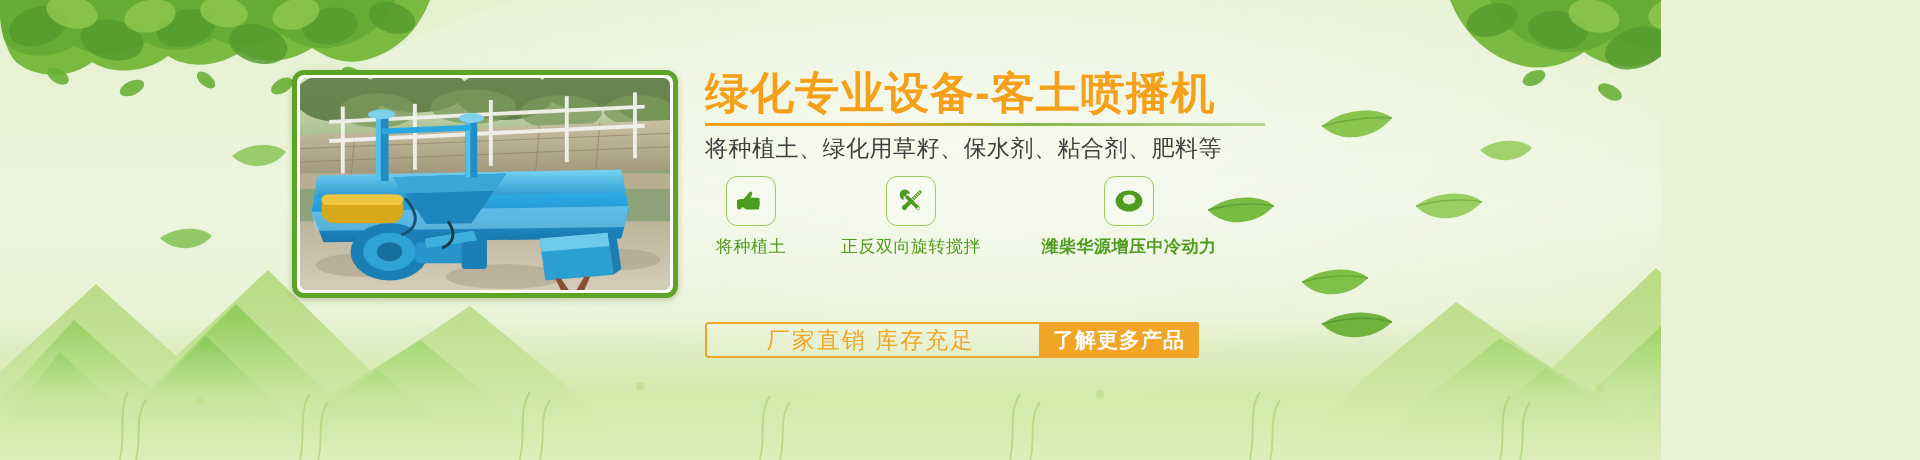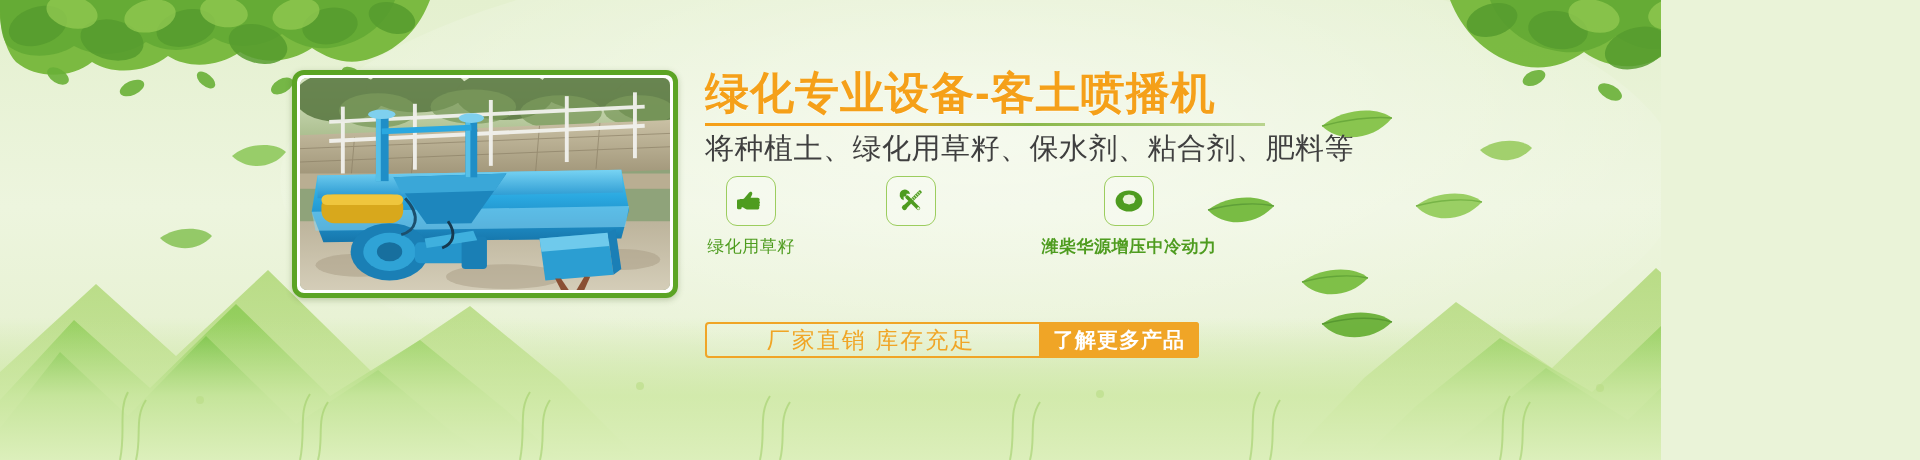--- a/index.html
+++ b/index.html
@@ -53,21 +53,21 @@
     white-space:nowrap;
     text-shadow:0 1px 0 rgba(255,255,255,.5);
   }
   #divider {
     width:560px; height:3px;
     margin-top:3px;
     background:linear-gradient(to right,#f5a019 0%,#f5a019 28%,#8ab84a 58%,#b9d48e 100%);
   }
   #subtitle {
     margin-top:7px;
-    font-size:29px;
+    font-size:23px;
     color:#3f3f3f;
     line-height:30px;
     letter-spacing:.5px;
     white-space:nowrap;
   }
   #features {
     margin-top:13px;
     display:flex;
     align-items:flex-start;
   }
@@ -420,21 +420,21 @@
                        l4.4-5.3c.6-.7 1.1-1.3 2.0-1.3 .9 0 1.6 .6 1.6 1.6
                        0 .6-.2 1.2-.5 1.9l-1.2 2.6h7.0c1.2 0 2.1 .8 2.1 1.9
                        0 .5-.2 .9-.5 1.3 .5 .3 .8 .9 .8 1.5 0 .6-.3 1.1-.7 1.5
                        .3 .3 .5 .8 .5 1.3 0 .6-.3 1.1-.8 1.4 .2 .3 .3 .7 .3 1.1
                        0 1.0-.8 1.8-2.0 1.8h-8.6c-1.3 0-2.4-.3-3.5-.9l-2.0-1.1
                        c-.4-.2-.7-.3-1.1-.3H5.9c-1.0 0-1.7-.7-1.7-1.7z"></path>
               <rect x="2.0" y="14.6" width="4.6" height="9.6" rx="1.1"></rect>
             </g>
           </svg>
         </div>
-        <div class="feature-label">绿化用草籽</div>
+        <div class="feature-label">将种植土</div>
       </div>
 
       <div class="feature" id="f1">
         <div class="feature-icon">
           <svg width="32" height="32" viewBox="0 0 32 32" aria-hidden="true">
             <g fill="#4e9c1f">
 
               <path d="M21.0 4.4 L27.6 11.0 L13.8 24.8 L7.2 18.2 Z" opacity="0"></path>
               <g transform="rotate(45 16 16)">
                 <rect x="14.3" y="1.8" width="3.4" height="15.8" rx="1.1"></rect>
@@ -451,20 +451,21 @@
 
               <g transform="rotate(-45 16 16)">
                 <path d="M16 2.0 a5.4 5.4 0 0 0 -4.6 8.2 l2.6-2.6 2.0 2.0 2.0-2.0 2.6 2.6
                          A5.4 5.4 0 0 0 16 2.0 Z"></path>
                 <rect x="14.2" y="9.0" width="3.6" height="19.0" rx="1.3"></rect>
                 <circle cx="16.0" cy="26.4" r="1.3" fill="#e8f3da"></circle>
               </g>
             </g>
           </svg>
         </div>
+        <div class="feature-label">正反双向旋转搅拌</div>
       </div>
 
       <div class="feature" id="f2">
         <div class="feature-icon">
           <svg width="32" height="32" viewBox="0 0 32 32" aria-hidden="true">
             <g fill="#4e9c1f">
               <ellipse cx="16" cy="16" rx="13.4" ry="10.6"></ellipse>
             </g>
             <g fill="#eaf3d8">
               <path d="M16.0 9.4 l4.6 1.0 2.0 3.6 -1.6 4.0 -4.9 1.6 -4.9-1.6 -1.6-4.0 2.0-3.6 Z"></path>

